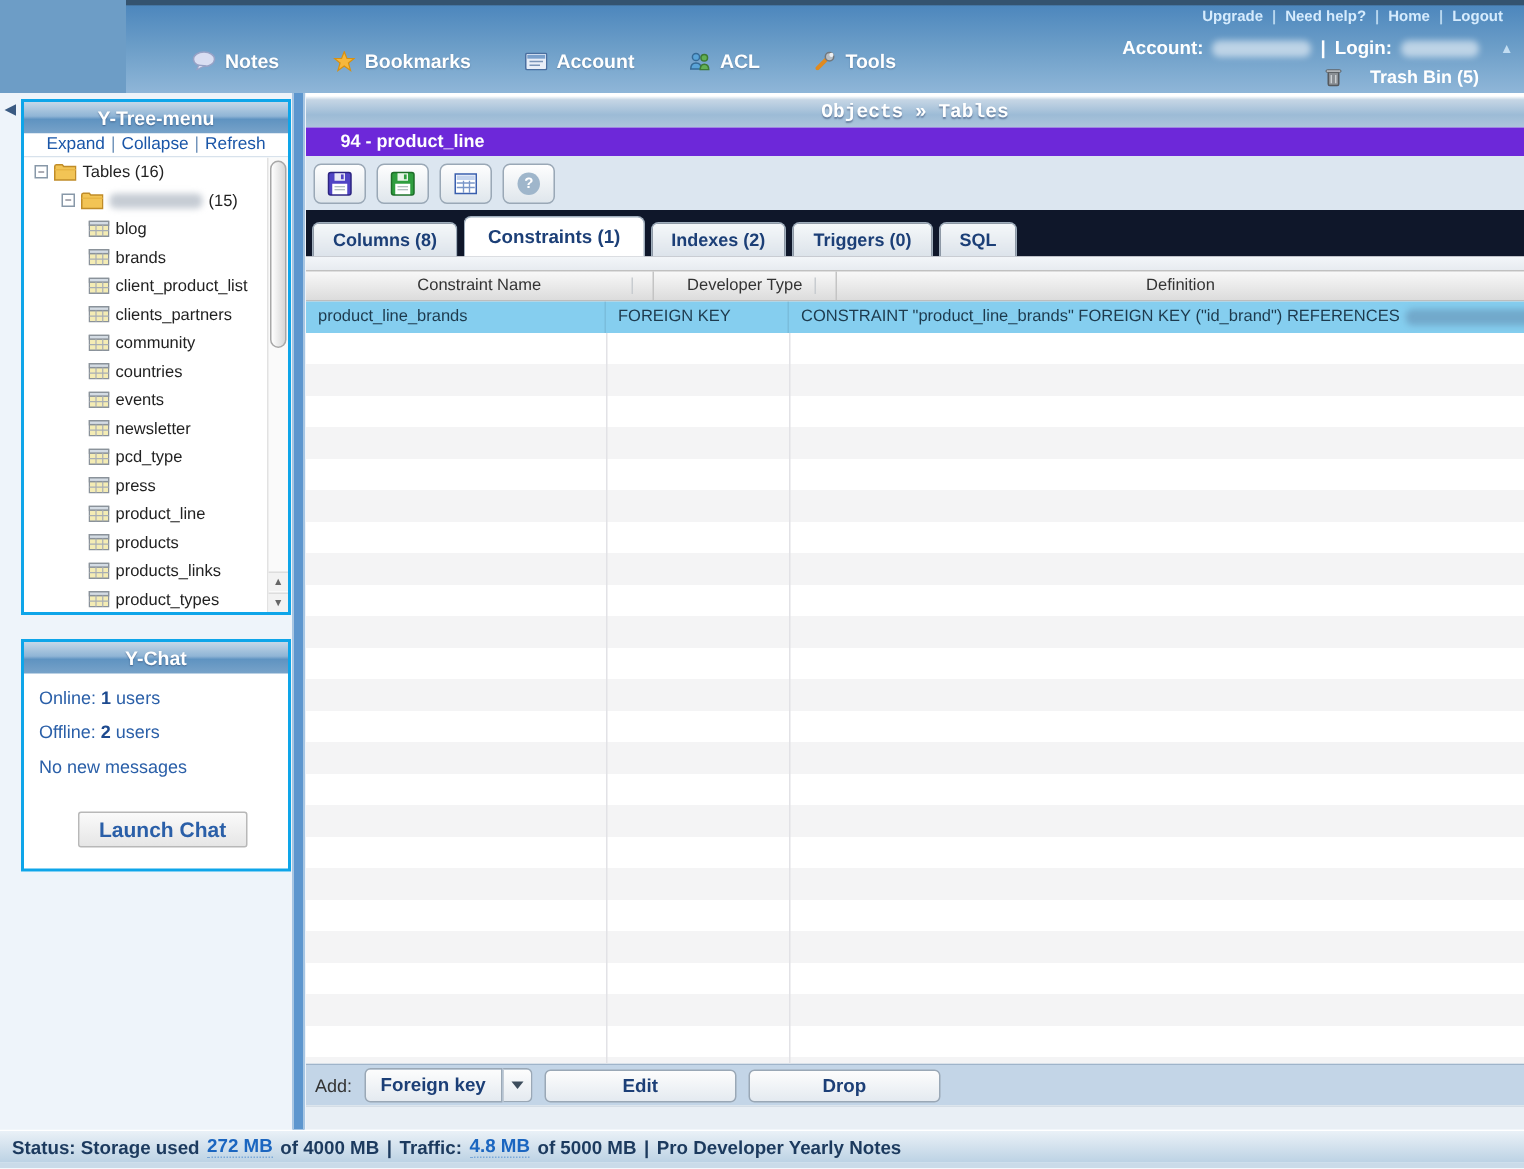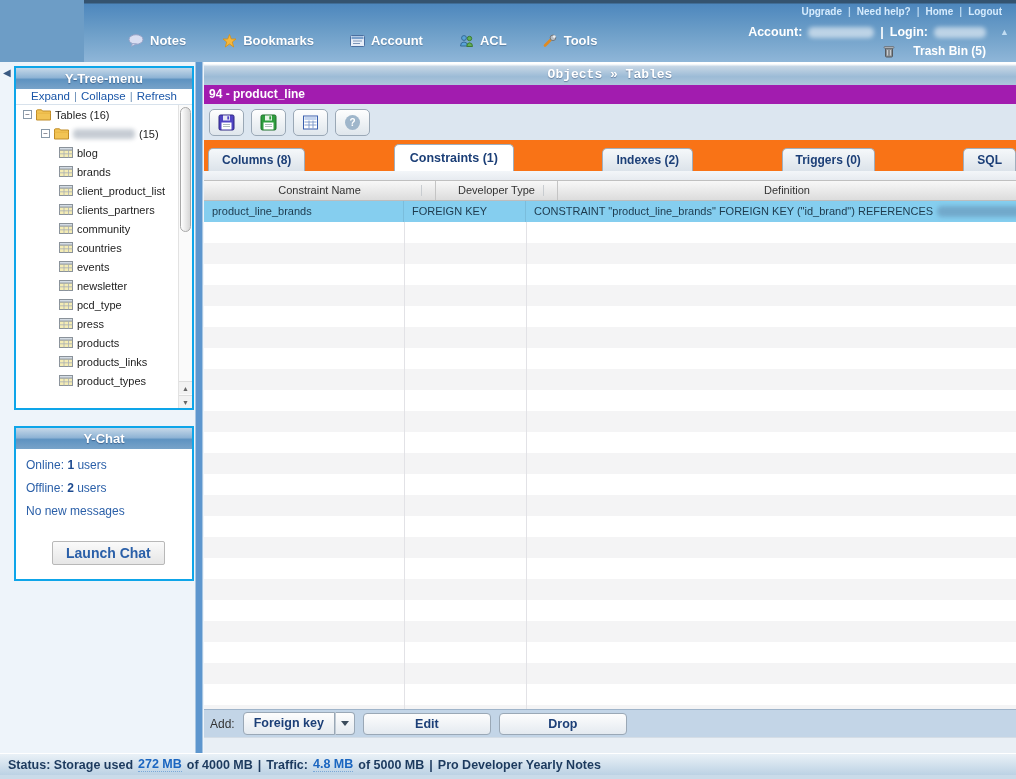--- a/index.html
+++ b/index.html
@@ -60,29 +60,29 @@
   .chat-line { margin-bottom:9px; }
   .chat-line b { color:#1d4a8f; }
   .launch-btn { display:inline-block; margin:14px 0 2px 26px; padding:3px 13px; font-size:14px; font-weight:bold;
     color:#2a5fa8; background:linear-gradient(#fafafa,#e6e6e6); border:1px solid #b8b8b8; border-radius:2px; cursor:pointer; }
 
   
   .main { flex:1; display:flex; flex-direction:column; background:#fff; min-width:0; }
   .breadcrumb-bar { margin-top:2px; height:21px; line-height:21px; text-align:center; color:#fff;
     font-weight:bold; font-size:13px; text-shadow:0 1px 1px rgba(30,50,90,.45);
     background:linear-gradient(180deg,#ffffff 0,#c6d6e5 12%,#9cbbd6 60%,#aec6dc 100%);font-family:Liberation Mono, monospace; }
-  .title-bar { height:19px; line-height:19px; background:#a21caf; color:#fff; font-weight:bold;
-    font-size:12px; padding-left:5px; }
+  .title-bar { height:19px; line-height:19px; background:#6d28d9; color:#fff; font-weight:bold;
+    font-size:12px; padding-left:23px; }
   .toolbar { height:36px; background:#dce6f0; display:flex; align-items:center; gap:7px; padding-left:5px; }
   .tb-btn { width:35px; height:27px; border:1px solid #9aa8b6; border-radius:5px;
     background:linear-gradient(#fefefe,#dfe6ec); display:flex; align-items:center; justify-content:center; cursor:pointer; }
   .help-circle { width:15px; height:15px; border-radius:50%; background:#9fb6cb; color:#fff; font-weight:bold;
     font-size:10px; line-height:15px; text-align:center; }
 
-  .tabstrip { height:31px; background:#f97316; display:flex; align-items:flex-end; gap:4px; padding-left:4px;justify-content:space-between; }
+  .tabstrip { height:31px; background:#0f172a; display:flex; align-items:flex-end; gap:4px; padding-left:4px; }
   .tab { padding:4px 13px; border:1px solid #a0aebc; border-bottom:none; border-radius:5px 5px 0 0;
     background:linear-gradient(#f5f8fa,#dce3ea); font-weight:bold; font-size:12px; color:#1c3f77; cursor:pointer; }
   .tab.active { background:#fff; padding:6px 15px; font-size:12.5px; }
 
   .pre-header-strip { height:9px; background:linear-gradient(#f3f6f9,#e7ebf0); }
   .grid-header { height:21px; display:flex; background:linear-gradient(#f8f8f8,#dcdcdc);
     border-top:1px solid #c0c0c0; border-bottom:1px solid #bdbdbd; font-size:11px; color:#333; }
   .gh-cell { line-height:19px; text-align:center; position:relative; border-right:1px solid #c4c4c4; }
   .gh-cell .tick { position:absolute; right:13px; top:4px; bottom:4px; width:1px; background:#c8ccd0; }
   .gh-name { width:232px; } .gh-type { width:122px; } .gh-def { flex:1; border-right:none; }
@@ -351,20 +351,32 @@
               <span>
                 <svg width="14" height="11" viewBox="0 0 14 11">
                   <rect x="0.5" y="0.5" width="13" height="10" fill="#f4ecb4" stroke="#8a929a"></rect>
                   <rect x="0.5" y="0.5" width="13" height="2.6" fill="#d4dce4" stroke="#8a929a"></rect>
                   <line x1="5" y1="3" x2="5" y2="10.5" stroke="#a8aeb4" stroke-width="0.8"></line>
                   <line x1="9.5" y1="3" x2="9.5" y2="10.5" stroke="#a8aeb4" stroke-width="0.8"></line>
                   <line x1="0.5" y1="6.8" x2="13.5" y2="6.8" stroke="#a8aeb4" stroke-width="0.8"></line>
                 </svg>
               </span>
               <span>press</span>
+            </div>
+          <div class="tree-row tbl">
+              <span>
+                <svg width="14" height="11" viewBox="0 0 14 11">
+                  <rect x="0.5" y="0.5" width="13" height="10" fill="#f4ecb4" stroke="#8a929a"></rect>
+                  <rect x="0.5" y="0.5" width="13" height="2.6" fill="#d4dce4" stroke="#8a929a"></rect>
+                  <line x1="5" y1="3" x2="5" y2="10.5" stroke="#a8aeb4" stroke-width="0.8"></line>
+                  <line x1="9.5" y1="3" x2="9.5" y2="10.5" stroke="#a8aeb4" stroke-width="0.8"></line>
+                  <line x1="0.5" y1="6.8" x2="13.5" y2="6.8" stroke="#a8aeb4" stroke-width="0.8"></line>
+                </svg>
+              </span>
+              <span>product_line</span>
             </div>
           <div class="tree-row tbl">
               <span>
                 <svg width="14" height="11" viewBox="0 0 14 11">
                   <rect x="0.5" y="0.5" width="13" height="10" fill="#f4ecb4" stroke="#8a929a"></rect>
                   <rect x="0.5" y="0.5" width="13" height="2.6" fill="#d4dce4" stroke="#8a929a"></rect>
                   <line x1="5" y1="3" x2="5" y2="10.5" stroke="#a8aeb4" stroke-width="0.8"></line>
                   <line x1="9.5" y1="3" x2="9.5" y2="10.5" stroke="#a8aeb4" stroke-width="0.8"></line>
                   <line x1="0.5" y1="6.8" x2="13.5" y2="6.8" stroke="#a8aeb4" stroke-width="0.8"></line>
                 </svg>

